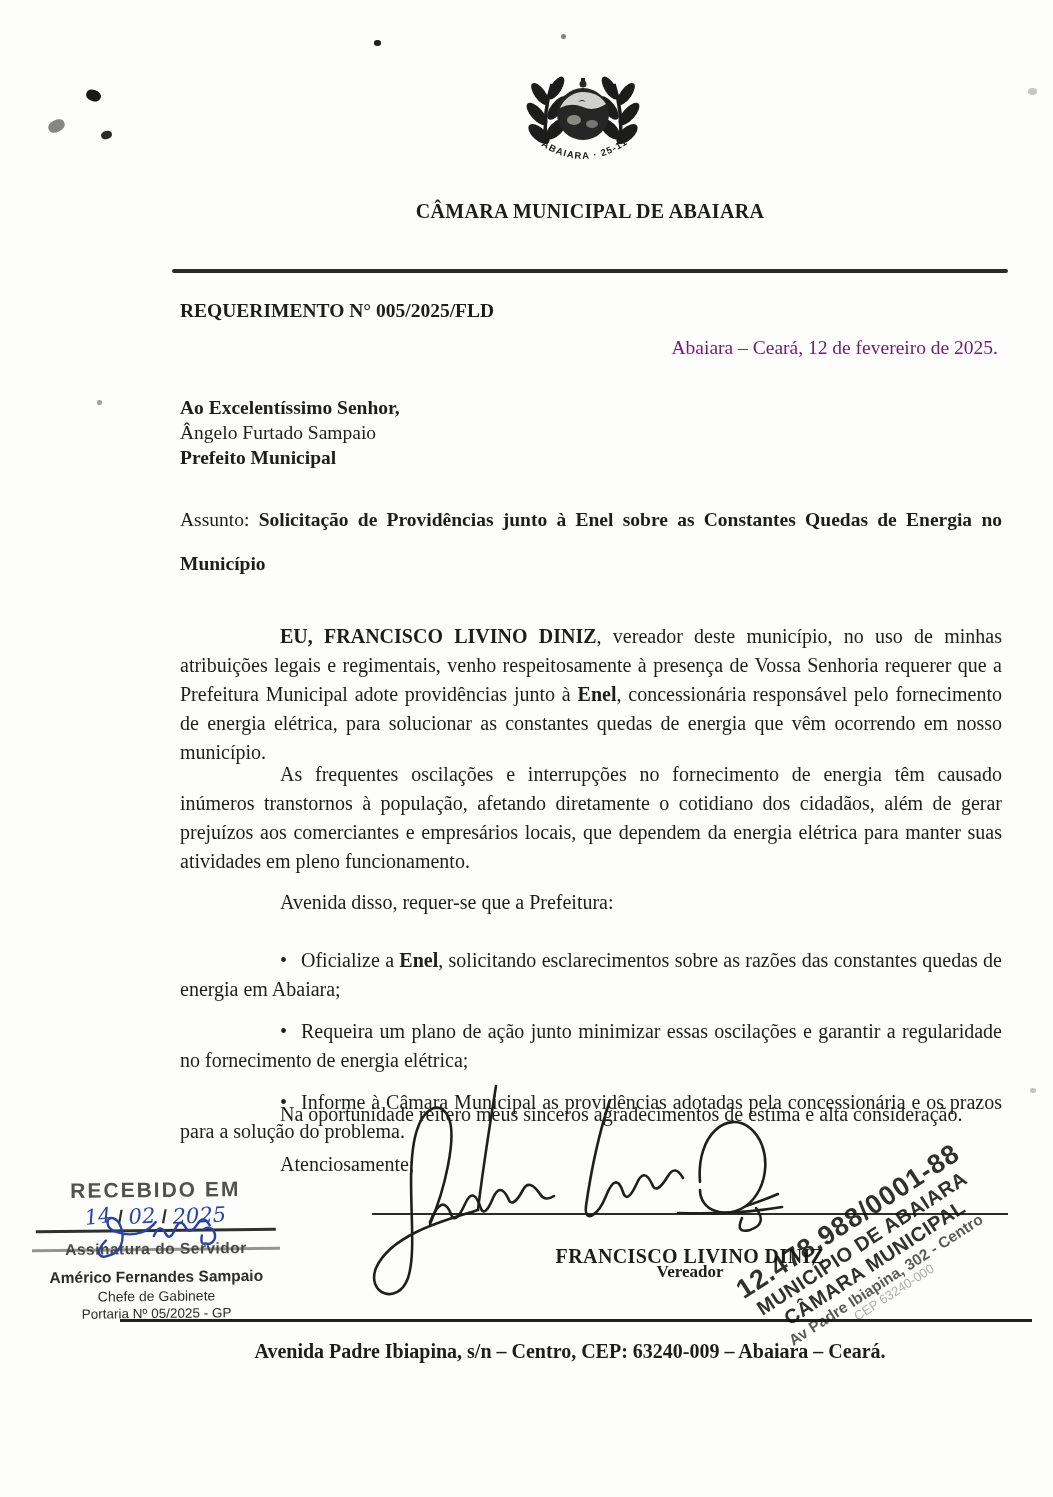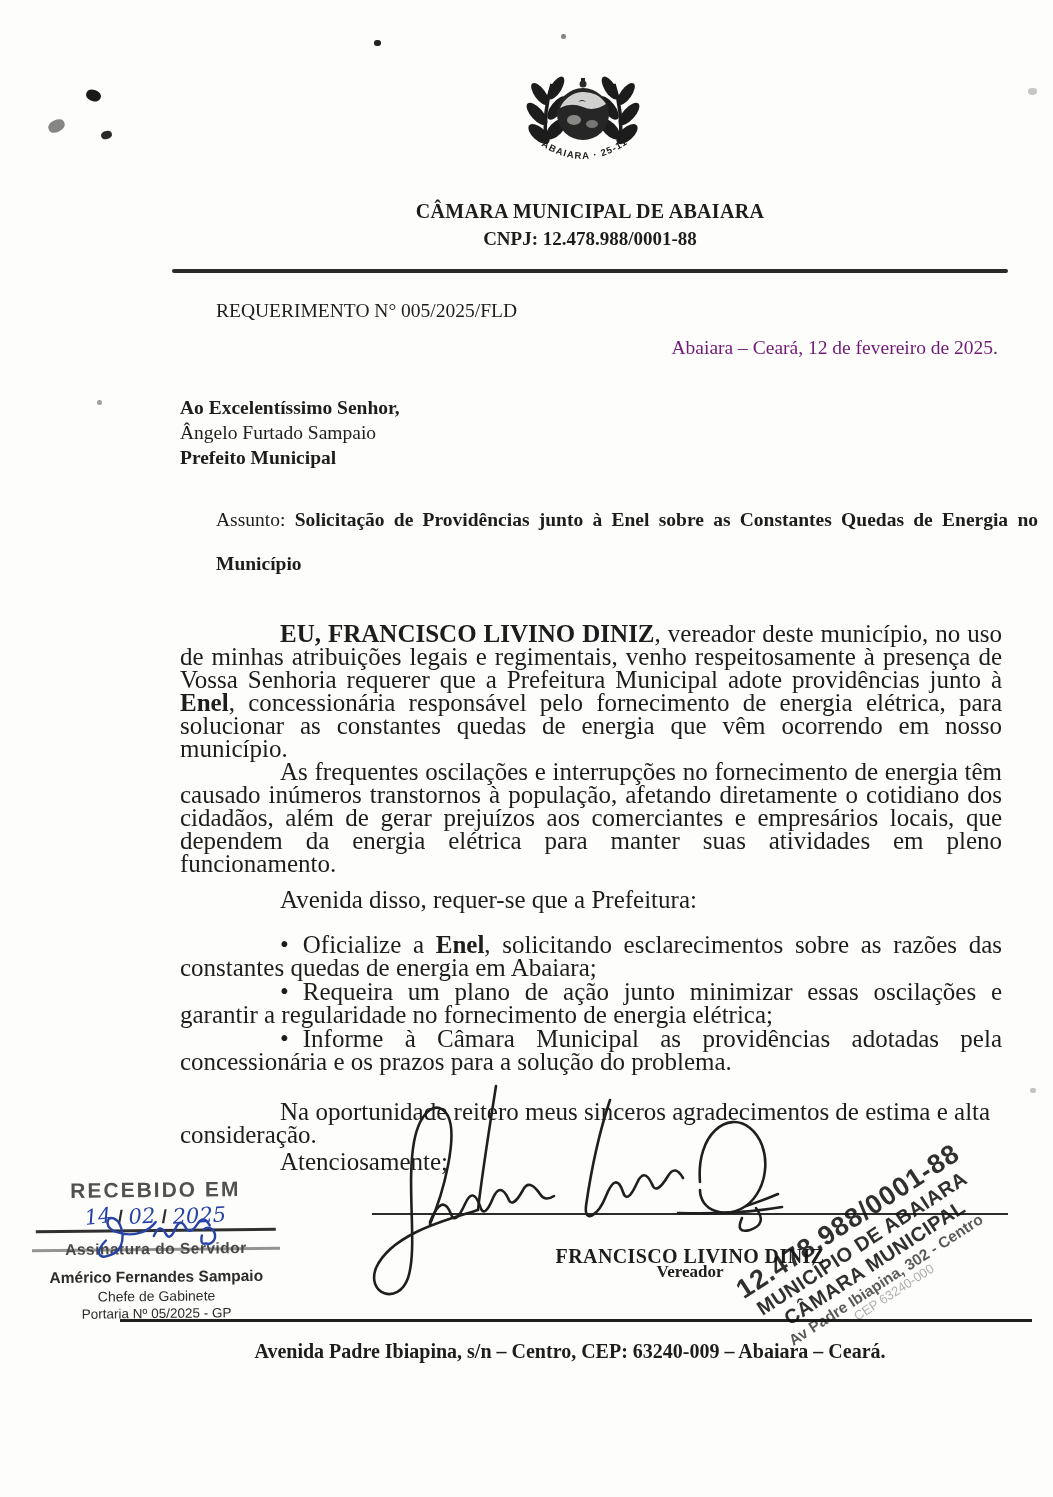--- a/index.html
+++ b/index.html
@@ -14,31 +14,31 @@
     overflow:hidden;
   }
   .abs{position:absolute;}
   
   .crest{left:508px;top:72px;width:150px;height:128px;}
   .header-text{left:170px;width:840px;text-align:center;font-weight:bold;}
   .org-name{top:200px;font-size:20px;letter-spacing:.3px;}
   .cnpj{top:228px;font-size:19px;}
   .rule-top{left:172px;top:269px;width:836px;height:3.5px;background:#2b2b2b;border-radius:2px;}
   
-  .ref{left:180px;top:300px;font-size:19.5px;font-weight:normal;margin-left:36px;}
+  .ref{left:180px;top:300px;font-size:19.5px;font-weight:bold;}
   .place-date{left:180px;top:337px;width:818px;text-align:right;font-size:19.5px;color:#701a75;}
   .recipient{left:180px;top:395px;font-size:19.5px;line-height:25px;}
-  .subject{left:180px;top:498px;width:822px;font-size:19.5px;line-height:44px;text-align:justify;margin-left:36px;}
-  .para{left:180px;width:822px;font-size:25px;line-height:23px;text-align:justify;}
+  .subject{left:180px;top:498px;width:822px;font-size:19.5px;line-height:44px;text-align:justify;}
+  .para{left:180px;width:822px;font-size:20px;line-height:29px;text-align:justify;}
   .indent{text-indent:100px;}
   .p1{top:622px;}
   .p2{top:760px;}
   .p3{top:888px;text-align:left;}
   .bullets{top:933px;}
-  .bullet{margin-bottom:1px;}
+  .bullet{margin-bottom:1px;margin-top:13px;}
   .bullet .mark{padding-right:14px;}
   .closing{top:1100px;text-align:left;}
   .valediction{top:1150px;text-align:left;}
   .b{font-weight:bold;}
   
   .sig-svg{left:348px;top:1082px;width:445px;height:242px;z-index:6;}
   .sig-line{left:372px;top:1213px;width:636px;border-top:2.5px solid #2c2c2c;}
   .signer{left:372px;width:636px;text-align:center;font-weight:bold;}
   .signer-name{top:1229px;font-size:20px;letter-spacing:.4px;margin-top:16px;}
   .signer-role{top:1262px;font-size:17px;}
@@ -125,21 +125,20 @@
 
     <defs>
         <path id="arc" d="M28,70 Q75,104 122,70"></path>
       </defs>
     <text font-family="Liberation Sans, sans-serif" font-size="9.5" font-weight="bold" fill="#1c1c1c" letter-spacing="1.2">
       <textPath href="#arc" startOffset="6">ABAIARA · 25-11-1957</textPath>
     </text>
   </svg>
 
   <div class="abs header-text org-name">CÂMARA MUNICIPAL DE ABAIARA</div>
-  <div class="abs header-text cnpj">CNPJ: 12.478.988/0001-88</div>
   <div class="abs rule-top"></div>
 
   <div class="abs ref">REQUERIMENTO N° 005/2025/FLD</div>
   <div class="abs place-date">Abaiara – Ceará, 12 de fevereiro de 2025.</div>
 
   <div class="abs recipient">
     <div class="b">Ao Excelentíssimo Senhor,</div>
     <div>Ângelo Furtado Sampaio</div>
     <div class="b">Prefeito Municipal</div>
   </div>

